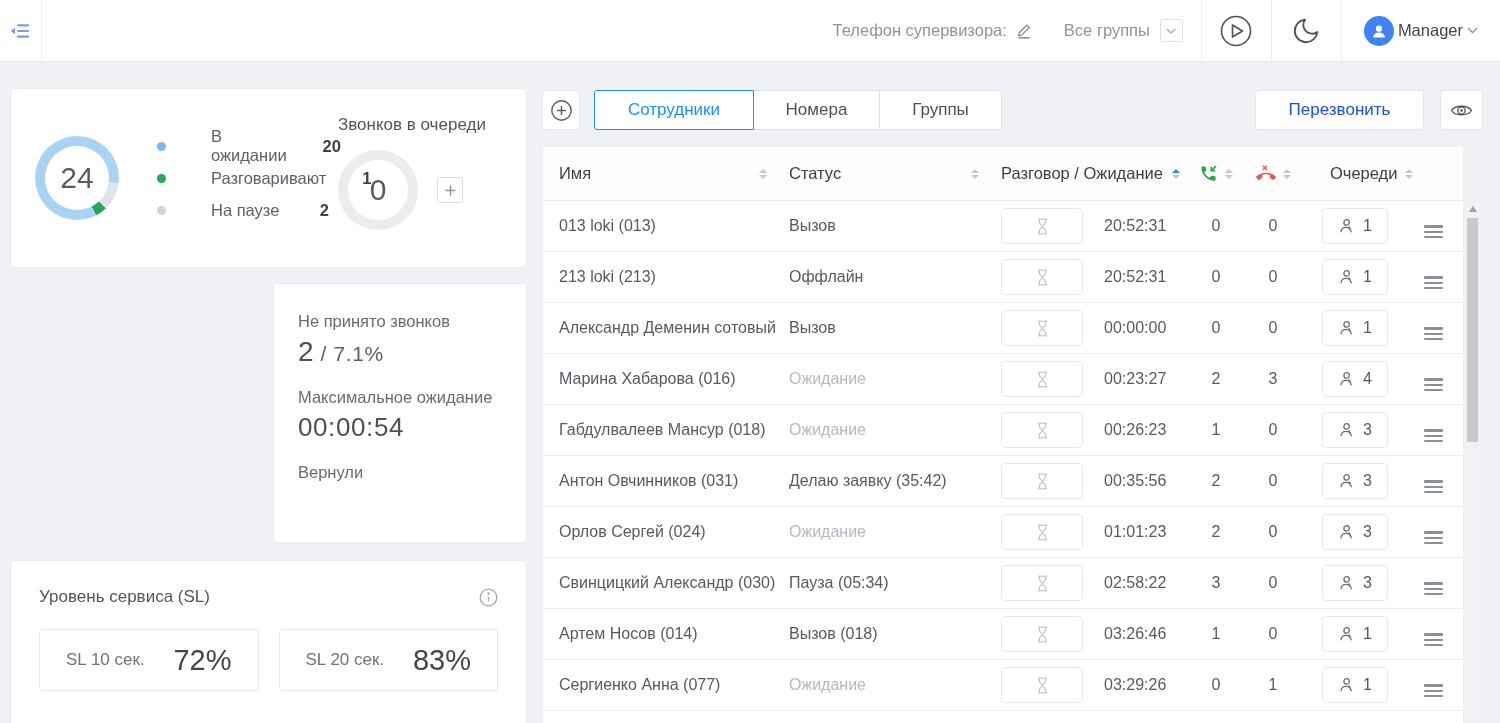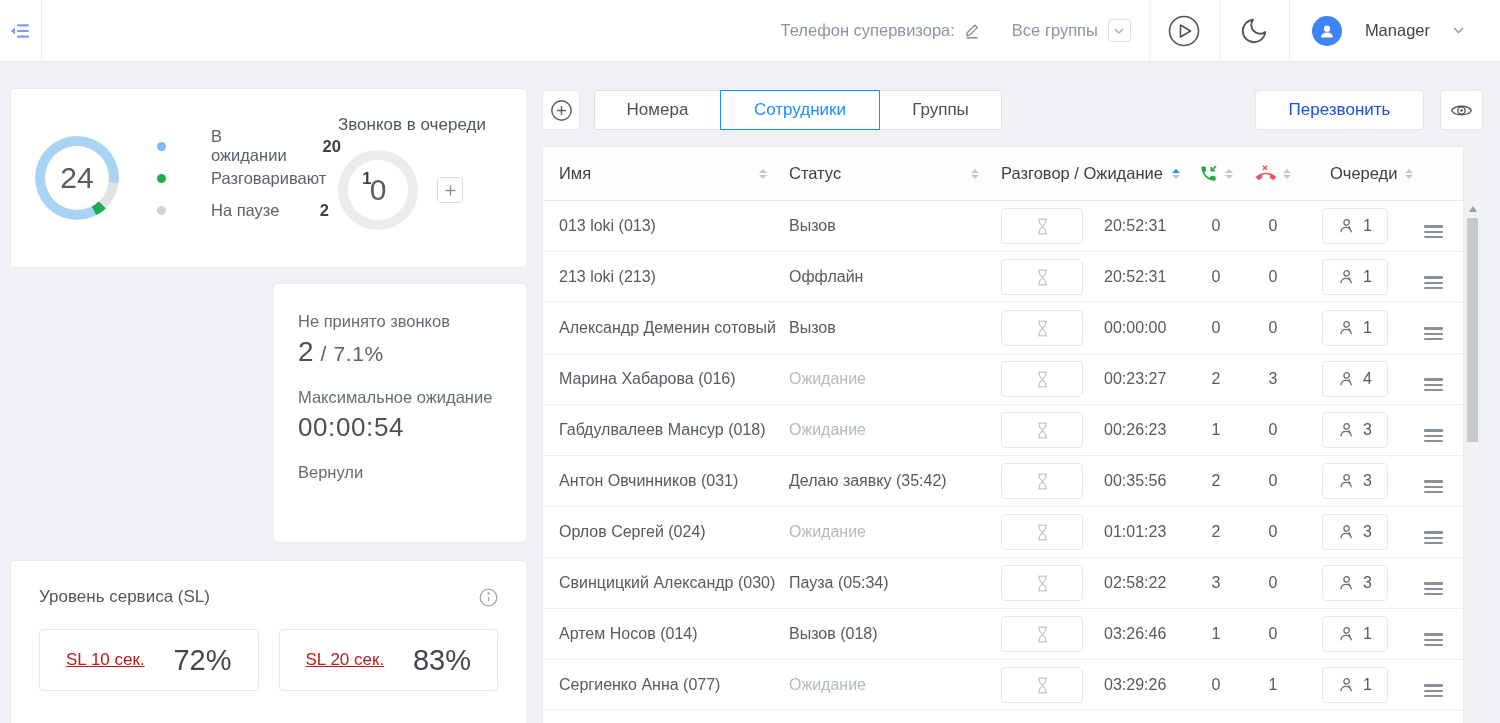--- a/index.html
+++ b/index.html
@@ -9,21 +9,21 @@
 
   
   .topbar { position:absolute; top:0; left:0; width:1500px; height:62px; background:#fff;
             border-bottom:1px solid #e6e9ed; display:flex; align-items:stretch; z-index:5; }
   .fold-area { width:42px; display:flex; align-items:center; justify-content:center; border-right:1px solid #eceef1; cursor:pointer; }
   .tb-right { margin-left:auto; display:flex; align-items:center; height:100%; }
   .sup-phone { display:flex; align-items:center; gap:9px; color:#8b95a1; font-size:16.5px; margin-right:32px; cursor:pointer; }
   .groups { display:flex; align-items:center; gap:10px; color:#8b95a1; font-size:16.5px; margin-right:18px; cursor:pointer;justify-content:space-between; }
   .chev-box { width:23px; height:23px; border:1px solid #dde1e6; border-radius:3px; display:flex; align-items:center; justify-content:center; background:#fdfdfe; }
   .icon-sect { width:70px; height:100%; display:flex; align-items:center; justify-content:center; border-left:1px solid #eceef1; background:none; cursor:pointer; }
-  .user-sect { height:100%; border-left:1px solid #eceef1; display:flex; align-items:center; gap:23px; padding:0 36px 0 22px; cursor:pointer; }
+  .user-sect { height:100%; border-left:1px solid #eceef1; display:flex; align-items:center; gap:4px; padding:0 22px 0 22px; cursor:pointer; }
   .avatar { width:30px; height:30px; border-radius:50%; background:#3e83f8; display:flex; align-items:center; justify-content:center; }
   .user-name { font-size:16.5px; color:#40464d; }
 
   
   .main { position:absolute; top:62px; left:0; right:0; bottom:0; }
   .card { position:absolute; background:#fff; border:1px solid #e9ebee; border-radius:4px; }
 
   
   #card-online { left:10px; top:26px; width:517px; height:180px; }
   .card-title { font-size:17px; color:#4f575f; }
@@ -50,21 +50,21 @@
   .st-value { font-size:26px; color:#4b5157; letter-spacing:0.6px; margin-bottom:20px; white-space:nowrap; }
   .st-value .big { font-size:28px; }
   .st-value .suffix { font-size:21px; color:#5a6168; }
 
   
   #card-sl { left:10px; top:498px; width:517px; height:172px; }
   .sl-inner { padding:26px 28px; }
   .sl-head { display:flex; align-items:center; justify-content:space-between; }
   .sl-boxes { display:flex; gap:20px; margin-top:22px; }
   .sl-box { flex:1; height:62px; border:1px solid #e5e8ec; border-radius:4px; display:flex; align-items:center; justify-content:space-between; padding:0 26px; background:#fff; }
-  .sl-label { font-size:17px; color:#b91c1c;text-decoration:underline; }
+  .sl-label { font-size:17px; color:#737373; }
   .sl-value { font-size:29px; color:#41474d; font-weight:500; }
 
   
   .add-btn { position:absolute; left:542px; top:28px; width:38px; height:40px; background:#fff; border:1px solid #e7eaed; border-radius:4px; display:flex; align-items:center; justify-content:center; cursor:pointer; }
   .tabs { position:absolute; left:594px; top:28px; height:40px; display:flex; }
   .tab { height:40px; background:#fff; border:1px solid #dde1e6; font-size:17px; color:#4b5157; display:flex; align-items:center; justify-content:center; margin-left:-1px; cursor:pointer; font-family:inherit; position:relative; }
   .tab:first-child { margin-left:0; border-radius:3px 0 0 3px; }
   .tab:last-child { border-radius:0 3px 3px 0; }
   .tab.active { border-color:#1890ff; color:#1890ff; z-index:2; }
   .tab-w1 { width:160px; } .tab-w2 { width:127px; } .tab-w3 { width:123px; }
@@ -235,22 +235,22 @@
   </div>
 
   <div class="add-btn">
     <svg width="23" height="23" viewBox="0 0 23 23" fill="none" stroke="#565d64" stroke-width="1.4">
       <circle cx="11.5" cy="11.5" r="9.7"></circle>
       <line x1="11.5" y1="7" x2="11.5" y2="16"></line>
       <line x1="7" y1="11.5" x2="16" y2="11.5"></line>
     </svg>
   </div>
   <div class="tabs">
+    <button class="tab tab-w1 active">Сотрудники</button>
     <button class="tab tab-w2">Номера</button>
-    <button class="tab tab-w1 active">Сотрудники</button>
     <button class="tab tab-w3">Группы</button>
   </div>
   <button class="callback-btn">Перезвонить</button>
   <div class="eye-btn">
     <svg width="23" height="17" viewBox="0 0 22 16" fill="none" stroke="#4d545b" stroke-width="1.3">
       <path d="M1.5 8 C4.6 2.6 17.4 2.6 20.5 8 C17.4 13.4 4.6 13.4 1.5 8 Z"></path>
       <circle cx="11" cy="8" r="3.5"></circle>
       <circle cx="11" cy="8" r="1.3" fill="#4d545b" stroke="none"></circle>
     </svg>
   </div>

